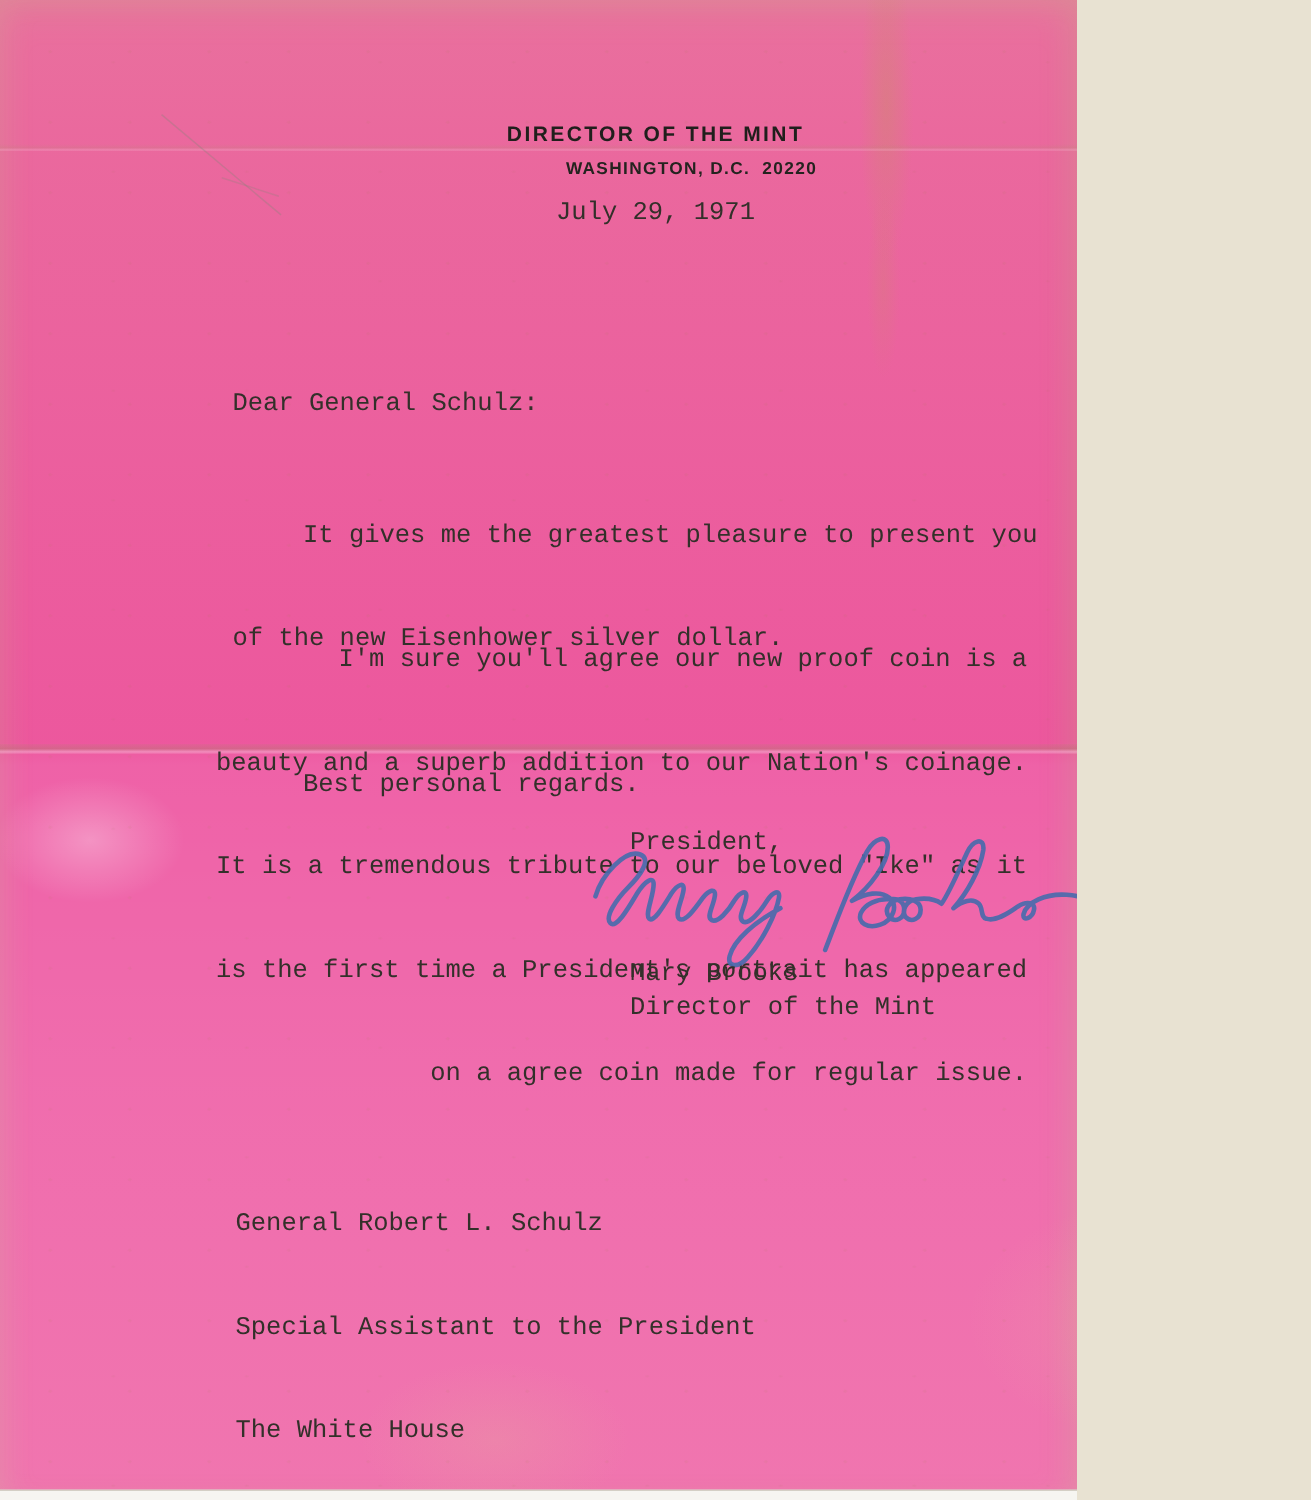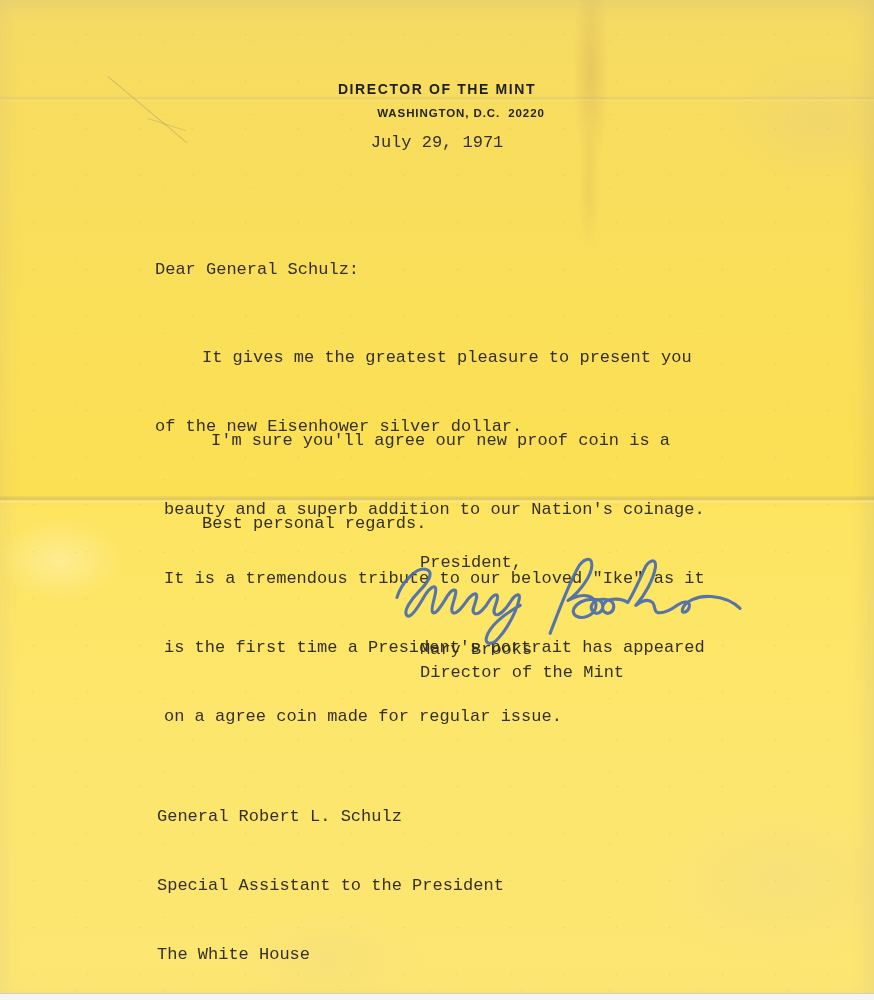--- a/index.html
+++ b/index.html
@@ -1,19 +1,19 @@
 <!DOCTYPE html>
 <html><head>
 <meta charset="utf-8">
 <style>
   * { margin:0; padding:0; box-sizing:border-box; }
   html,body { width:874px; height:1000px; background:#e8e2d2; }
   .paper {
-    position:relative; width:874px; height:1000px; overflow:hidden;
-    background:#fde047;
+    position:relative; width:718px; height:1000px; overflow:hidden;
+    background:#ec4899;
     box-shadow: inset -8px 0 18px rgba(185,162,118,0.18),
                 inset 0 10px 22px rgba(200,178,132,0.14),
                 inset 8px 0 16px rgba(205,186,145,0.10);
     font-family:"Liberation Mono","DejaVu Sans Mono",monospace;
   }
   
   .tone {
     position:absolute; inset:0; pointer-events:none;
     background:
       radial-gradient(ellipse 26px 150px at 591px 70px, rgba(193,152,88,0.30), rgba(193,152,88,0.0) 70%),
@@ -54,21 +54,21 @@
 
   .tw { font-family:"Liberation Mono","DejaVu Sans Mono",monospace; font-size:17px; line-height:23px; color:#33302a; }
   .letterhead { position:absolute; left:0; top:0; width:874px; text-align:center; }
   .lh-org  { position:absolute; left:0; top:81px;  width:100%; font-family:"Liberation Sans",sans-serif; font-weight:700; font-size:14px; letter-spacing:1.6px; color:#201f1c; }
   .lh-loc  { position:absolute; left:0; top:107px; width:100%; font-family:"Liberation Sans",sans-serif; font-weight:700; font-size:11.5px; letter-spacing:0.9px; color:#24231f; white-space:pre;margin-left:24px; }
   .lh-date { position:absolute; left:0; top:131px; width:100%; text-align:center; }
 
   .block { position:absolute; white-space:pre; }
   .salutation { left:155px; top:258px; }
   .para1 { left:155px; top:300px; }
-  .para2 { left:164px; top:383px; }
+  .para2 { left:144px; top:383px;text-align:right; }
   .closing { left:155px; top:512px; }
   .indent { padding-left:47px; }
   .signoff { left:420px; top:551px; }
   .sig-svg { position:absolute; left:391px; top:553px; width:358px; height:96px; }
   .signer-name  { left:420px; top:638px; }
   .signer-title { left:420px; top:661px; }
   .recipient { left:157px; top:759px; }
 </style>
 </head>
 <body>

